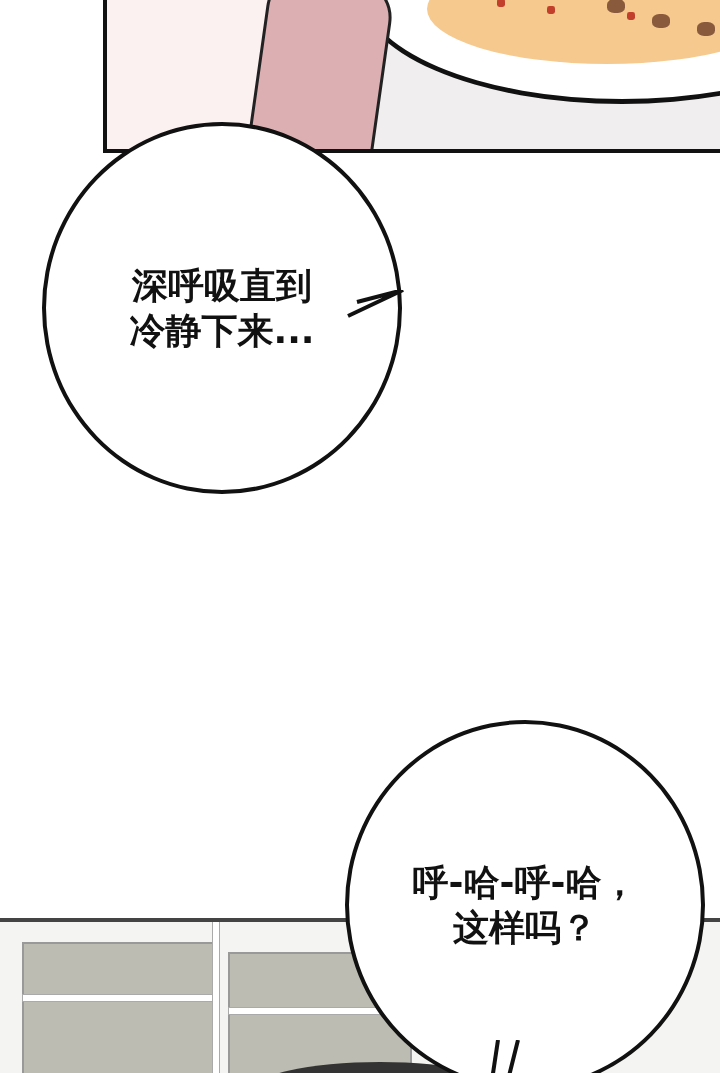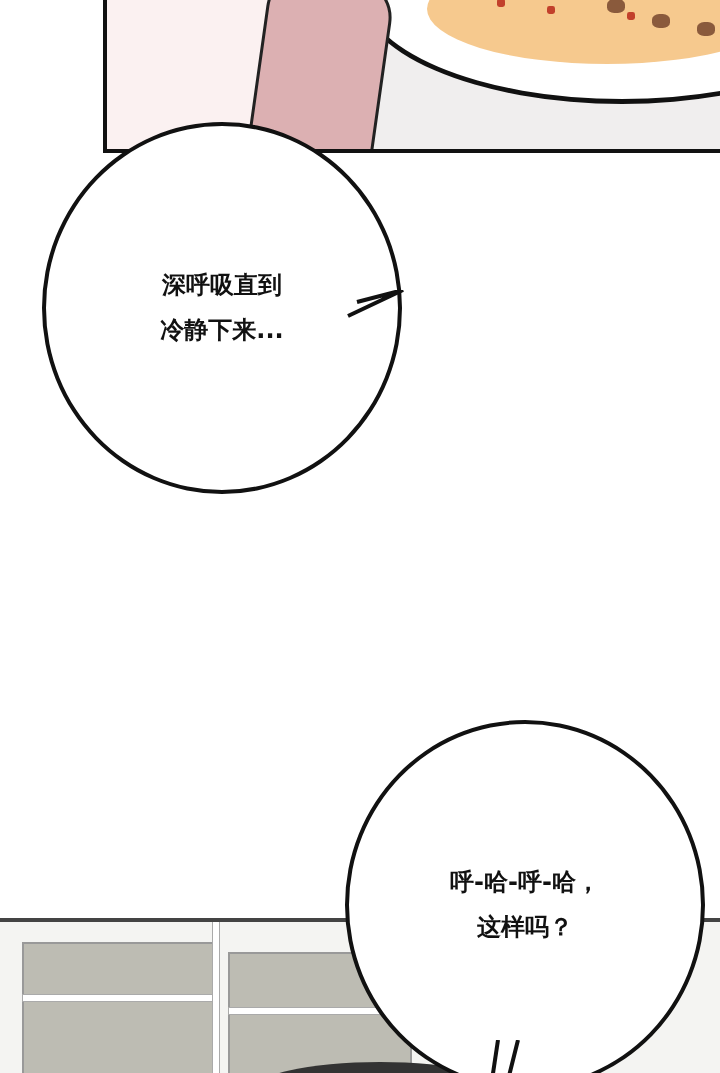--- a/index.html
+++ b/index.html
@@ -7,21 +7,21 @@
   .panel-top { position:absolute; left:103px; top:-10px; width:640px; height:163px; border:4px solid #111; background:#f0eeee; box-sizing:border-box; overflow:hidden; }
   .panel-top .pinkbg { position:absolute; left:0; top:0; width:170px; height:100%; background:#fbf1f1; }
   .panel-top .hand { position:absolute; left:150px; top:-20px; width:120px; height:200px; background:#dcb0b2; border:3px solid #222; border-radius:40px 40px 10px 10px; transform:rotate(8deg); }
   .panel-top .plate { position:absolute; left:250px; top:-120px; width:520px; height:220px; background:#fff; border:5px solid #111; border-radius:50%; }
   .panel-top .pasta { position:absolute; left:320px; top:-40px; width:360px; height:110px; background:#f4c07a; border-radius:50%; opacity:0.85; }
   .meat { position:absolute; width:18px; height:14px; border-radius:40%; background:#8a5a3c; }
   .sauce { position:absolute; width:8px; height:8px; border-radius:30%; background:#c2402b; }
   .bubble { position:absolute; background:#fff; border:4px solid #111; border-radius:50%; display:flex; align-items:center; justify-content:center; text-align:center; box-sizing:border-box; }
   .bubble-1 { left:42px; top:122px; width:360px; height:372px; }
   .bubble-2 { left:345px; top:720px; width:360px; height:370px; z-index:3; }
-  .bubble-text { font-weight:bold; font-size:24px; line-height:45px; color:#111; white-space:pre-line; }
+  .bubble-text { font-weight:bold; font-size:36px; line-height:45px; color:#111; white-space:pre-line; }
   .tail { position:absolute; z-index:4; }
   .panel-bottom { position:absolute; left:0; top:918px; width:720px; height:160px; background:#f4f4f2; border-top:4px solid #444; overflow:hidden; }
   .shelf { position:absolute; background:#bdbcb3; border:2px solid #999; }
   .shelf-board { position:absolute; height:6px; background:#fff; border:1px solid #aaa; }
   .divider { position:absolute; width:6px; background:#fff; border-left:1px solid #aaa; border-right:1px solid #aaa; }
   .hair { position:absolute; left:250px; top:140px; width:260px; height:60px; background:#333; border-radius:50% 50% 0 0; }
 </style>
 </head>
 <body>
 

